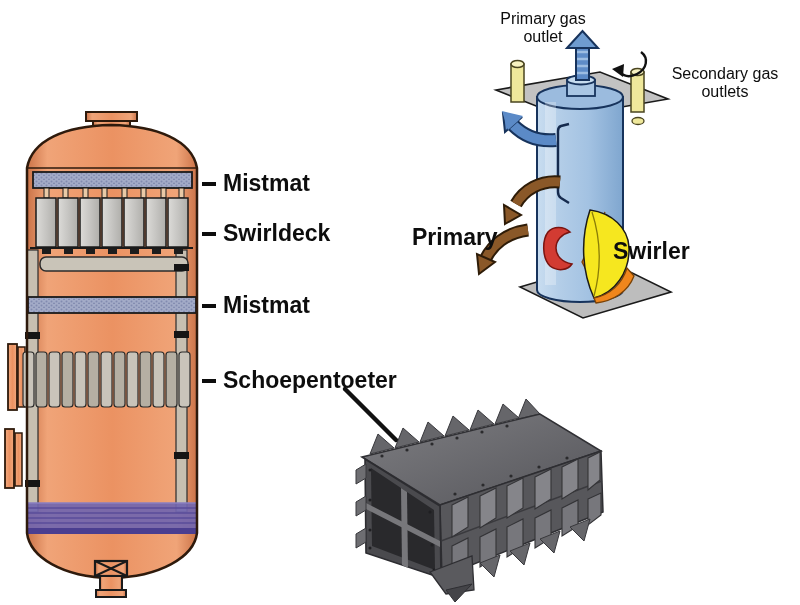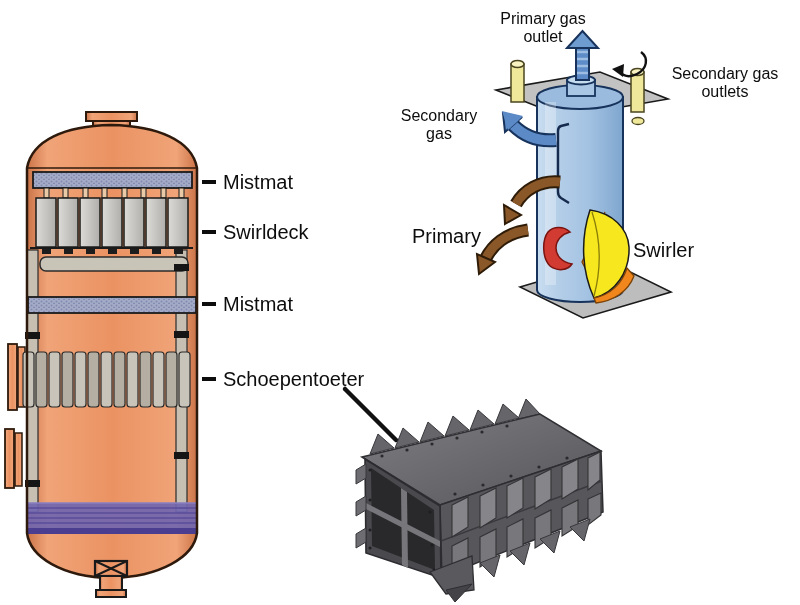--- a/index.html
+++ b/index.html
@@ -1,20 +1,20 @@
 <!DOCTYPE html>
 <html><head>
 <meta charset="utf-8">
 <style>
   html,body{margin:0;padding:0;background:#fff;}
   .canvas{position:relative;width:800px;height:605px;background:#fff;overflow:hidden;
           font-family:"Liberation Sans",sans-serif;}
   .canvas svg{position:absolute;left:0;top:0;}
   .lbl{position:absolute;color:#0d0d0d;font-size:16px;line-height:1.12;}
-  .lbl.big{font-size:20px;}
+  .lbl.big{font-size:23px;font-weight:bold;}
   .multiline{white-space:pre-line;}
   .ctr{text-align:center;}
   .lbl-row{display:flex;align-items:center;gap:7px;}
   .dash{display:inline-block;width:14px;height:3.5px;background:#0d0d0d;flex:0 0 auto;}
 </style>
 </head>
 <body>
 
 <div class="canvas">
 
@@ -317,18 +317,16 @@
 </div>
 <div class="lbl multiline ctr" style="left:468px;top:10px;width:150px;">Primary gas
 outlet</div>
 
 <div class="lbl big lbl-row" style="left:202px;top:368px;">
   <span class="dash"></span>
   <span>Schoepentoeter</span>
 </div>
 <div class="lbl multiline ctr" style="left:650px;top:65px;width:150px;">Secondary gas
 outlets</div>
-<div class="lbl multiline ctr" style="left:386px;top:107px;width:106px;">Secondary
-gas</div>
 <div class="lbl big" style="left:412px;top:225px;">Primary</div>
-<div class="lbl big" style="left:633px;top:239px;">Swirler</div>
+<div class="lbl big" style="left:613px;top:239px;">Swirler</div>
 
 </div>
 
 </body></html>

